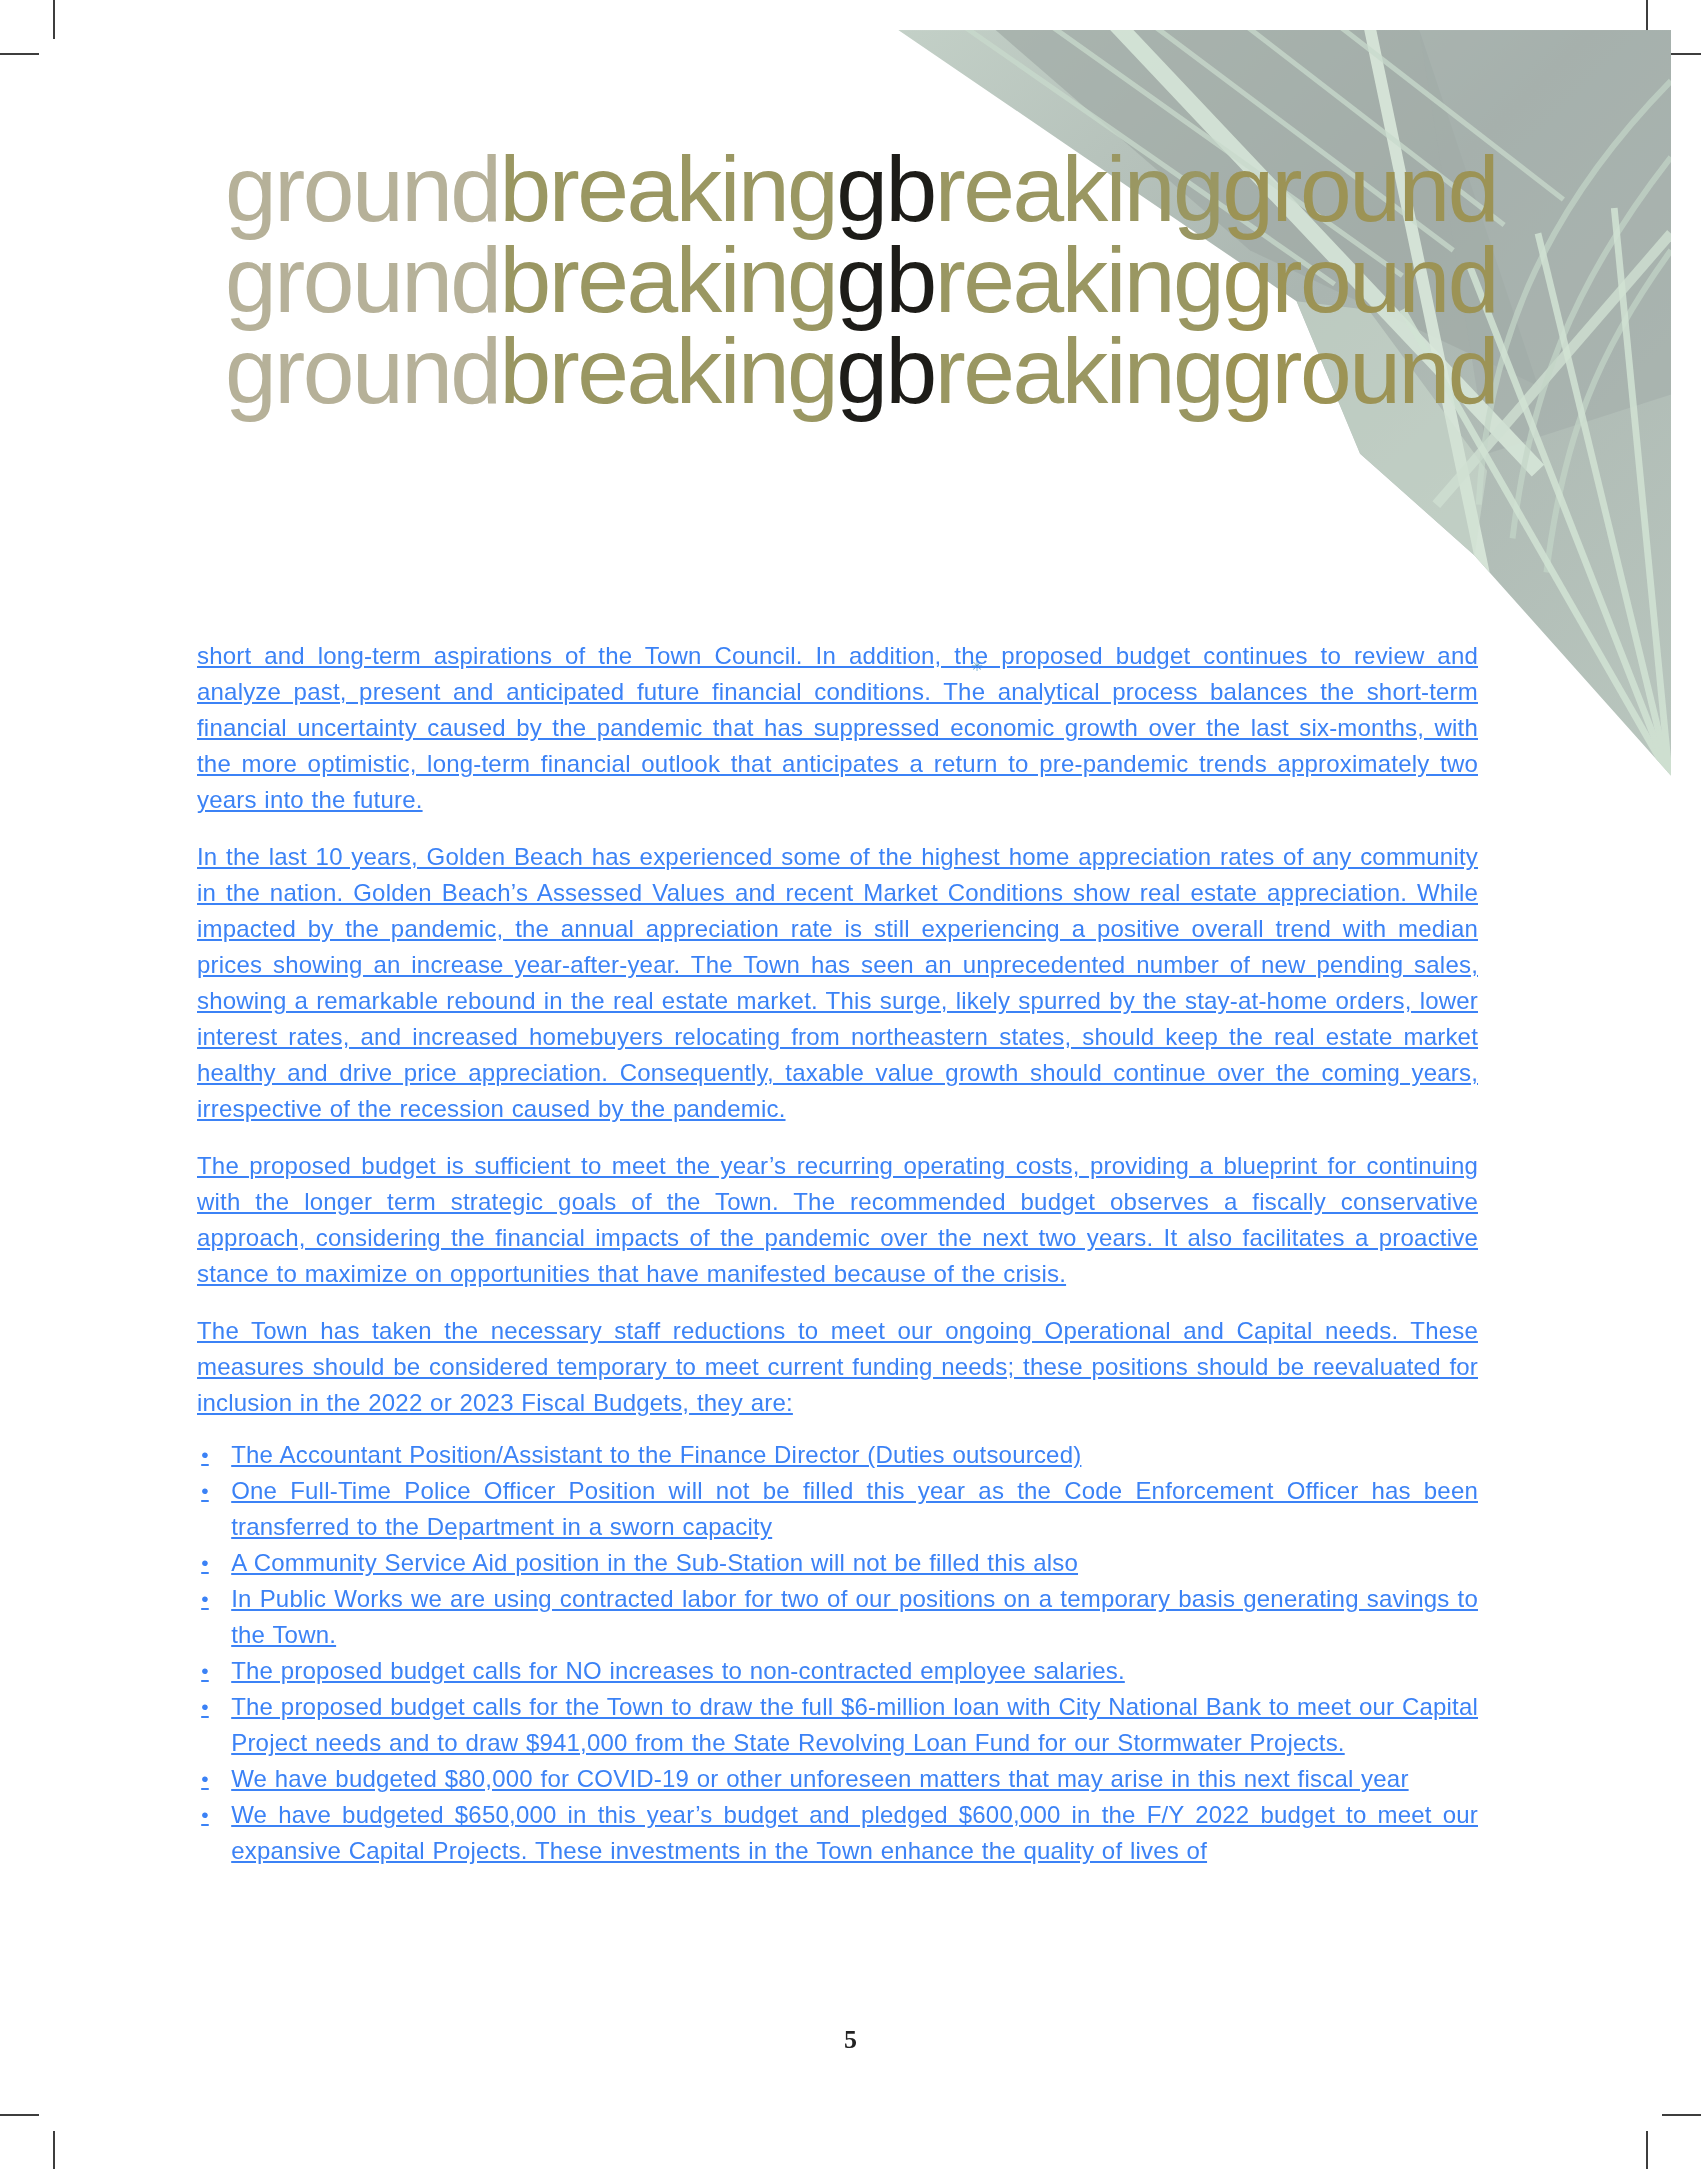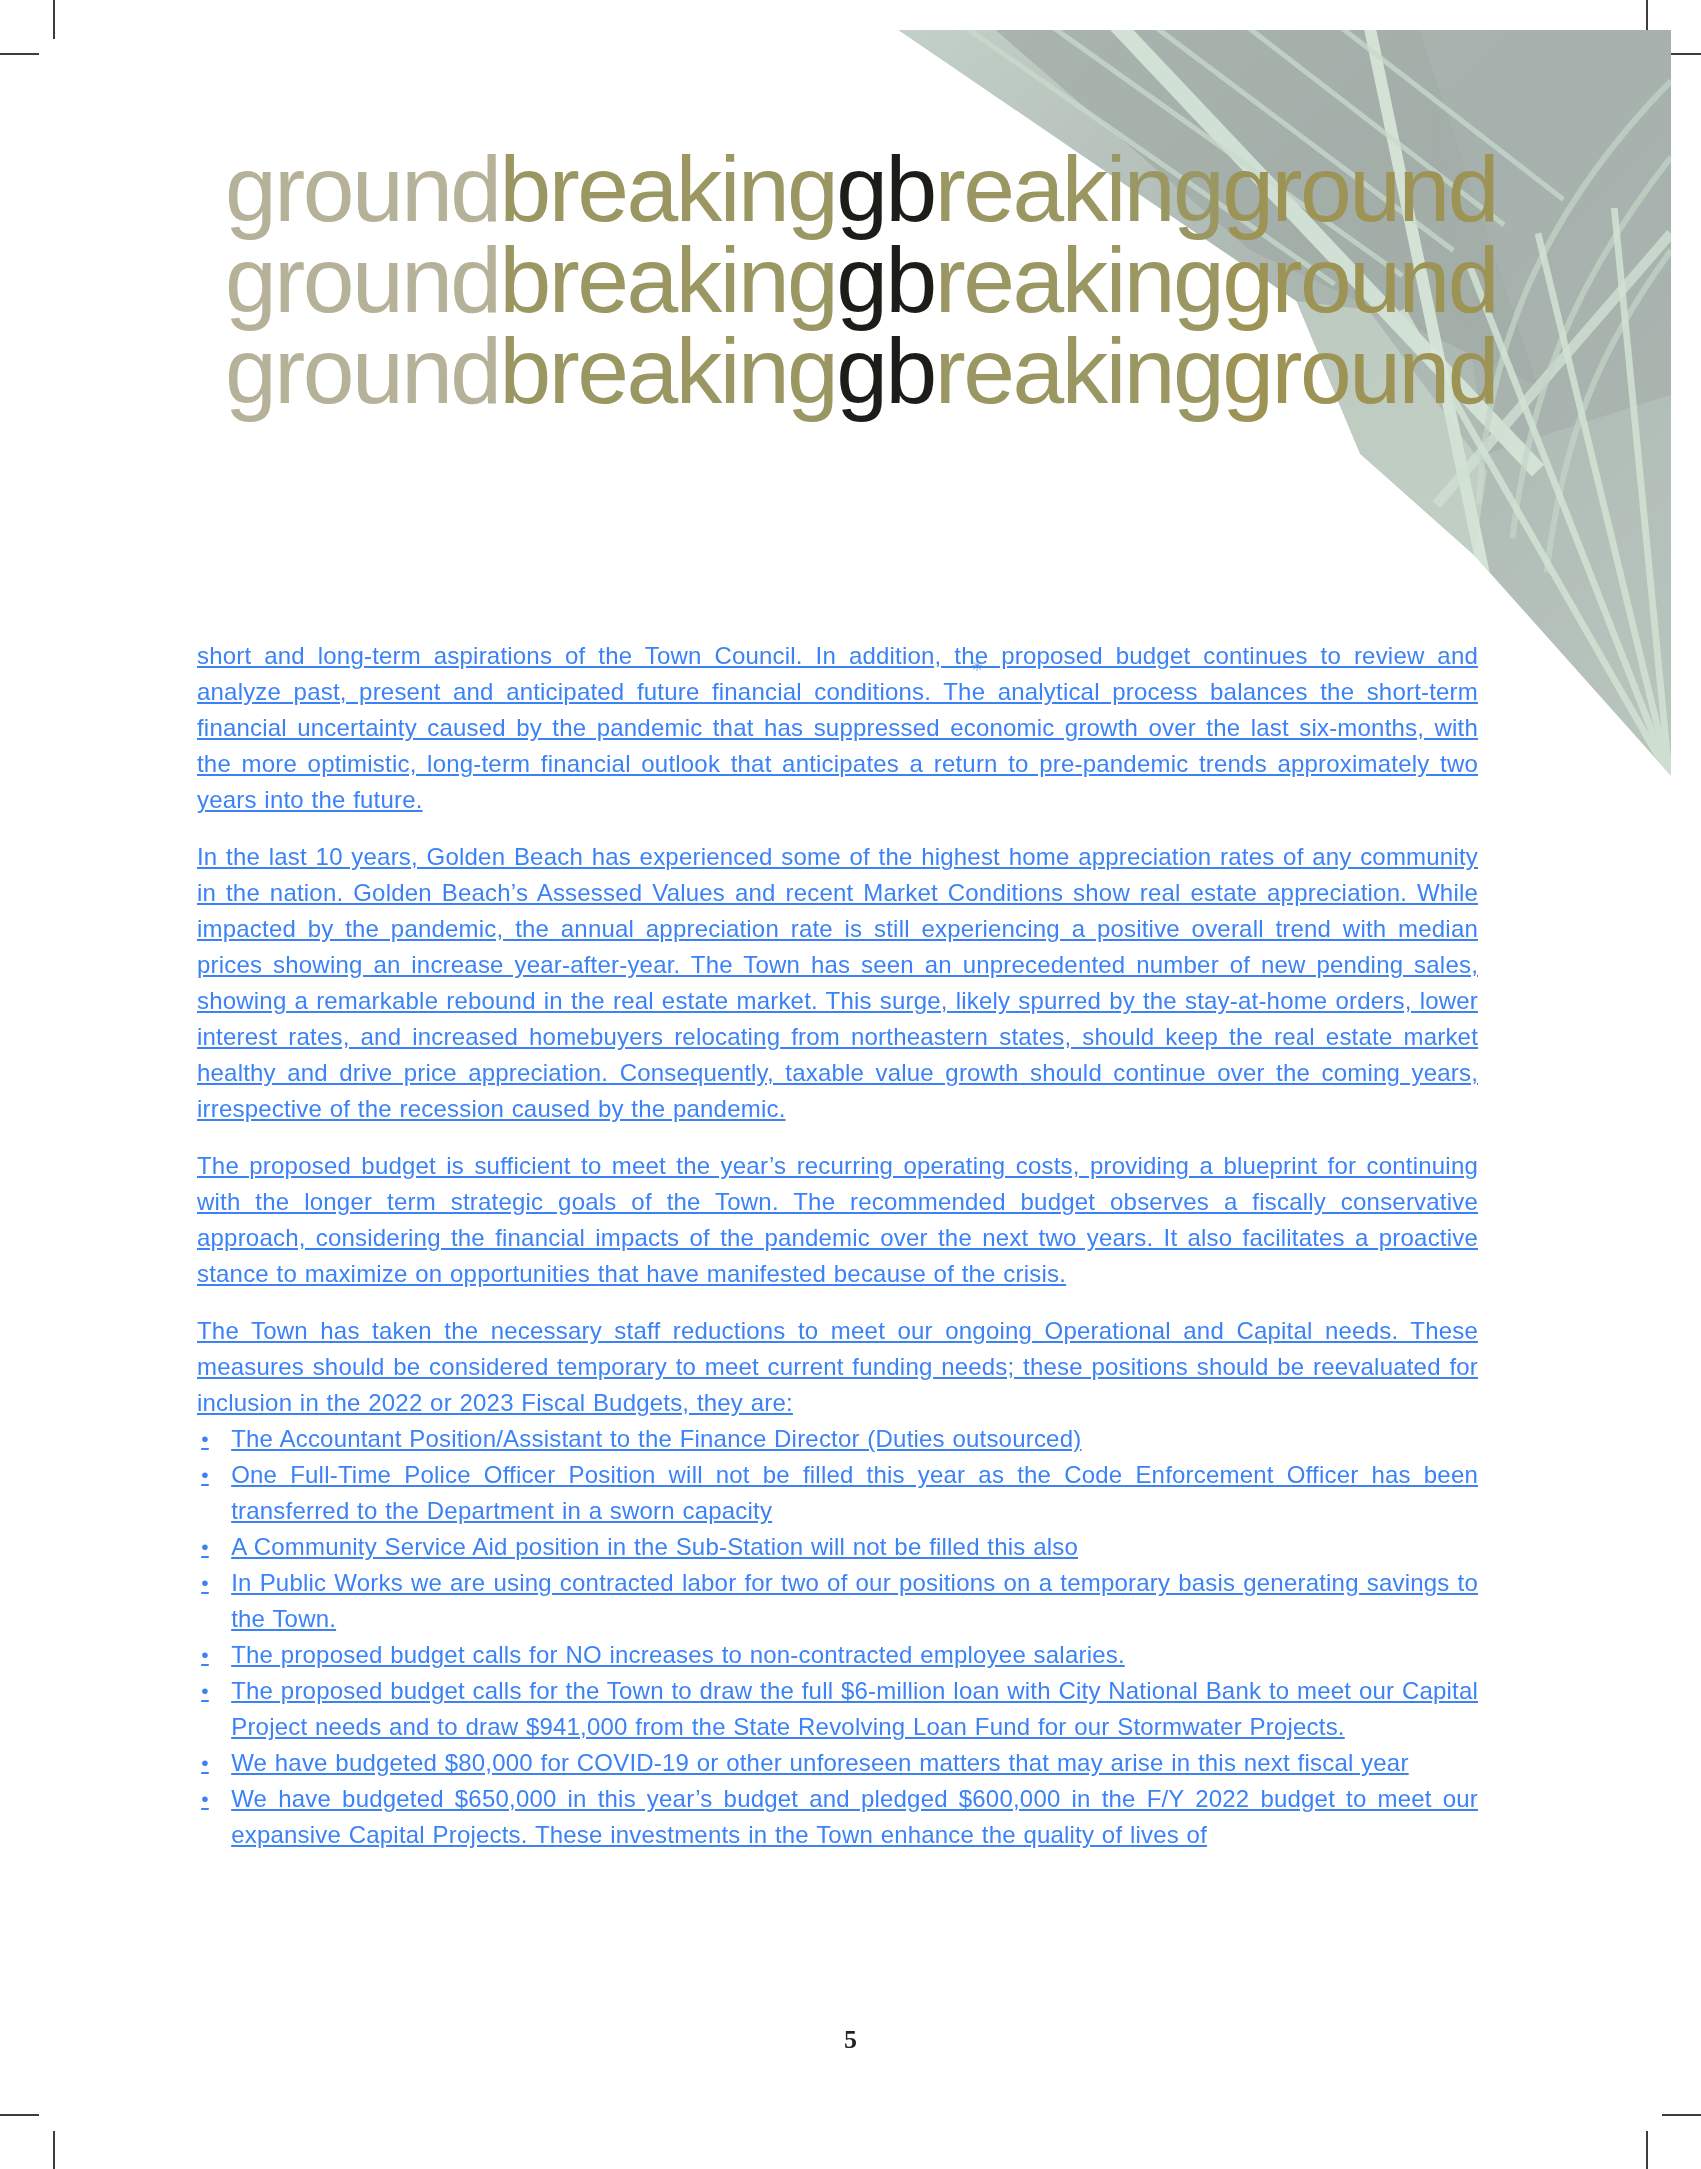--- a/index.html
+++ b/index.html
@@ -30,21 +30,21 @@
   .seg-g3{color:var(--c-black);font-weight:500;}
   .seg-g5{color:var(--c-ground-gold);}
 
   
   .copy{
     position:absolute;left:197px;top:638px;width:1281px;
     font-size:24px;line-height:36px;color:#3b82f6;
     letter-spacing:0.2px;word-spacing:0.8px;text-decoration:underline;
   }
   .copy p{margin:0 0 21px 0;text-align:justify;}
-  .copy p.tight{margin-bottom:0;}
+  .copy p.tight{margin-bottom:16px;}
   .bullets{margin:0;padding:0;}
   .bullet{display:flex;}
   .bullet .dot{width:30px;flex:0 0 30px;padding-left:4.2px;font-size:21px;}
   .bullet .btext{flex:1;text-align:justify;}
 
   
   .anchor{
     position:absolute;left:971px;top:658px;
     font-size:14.4px;color:var(--c-anchor);
   }

